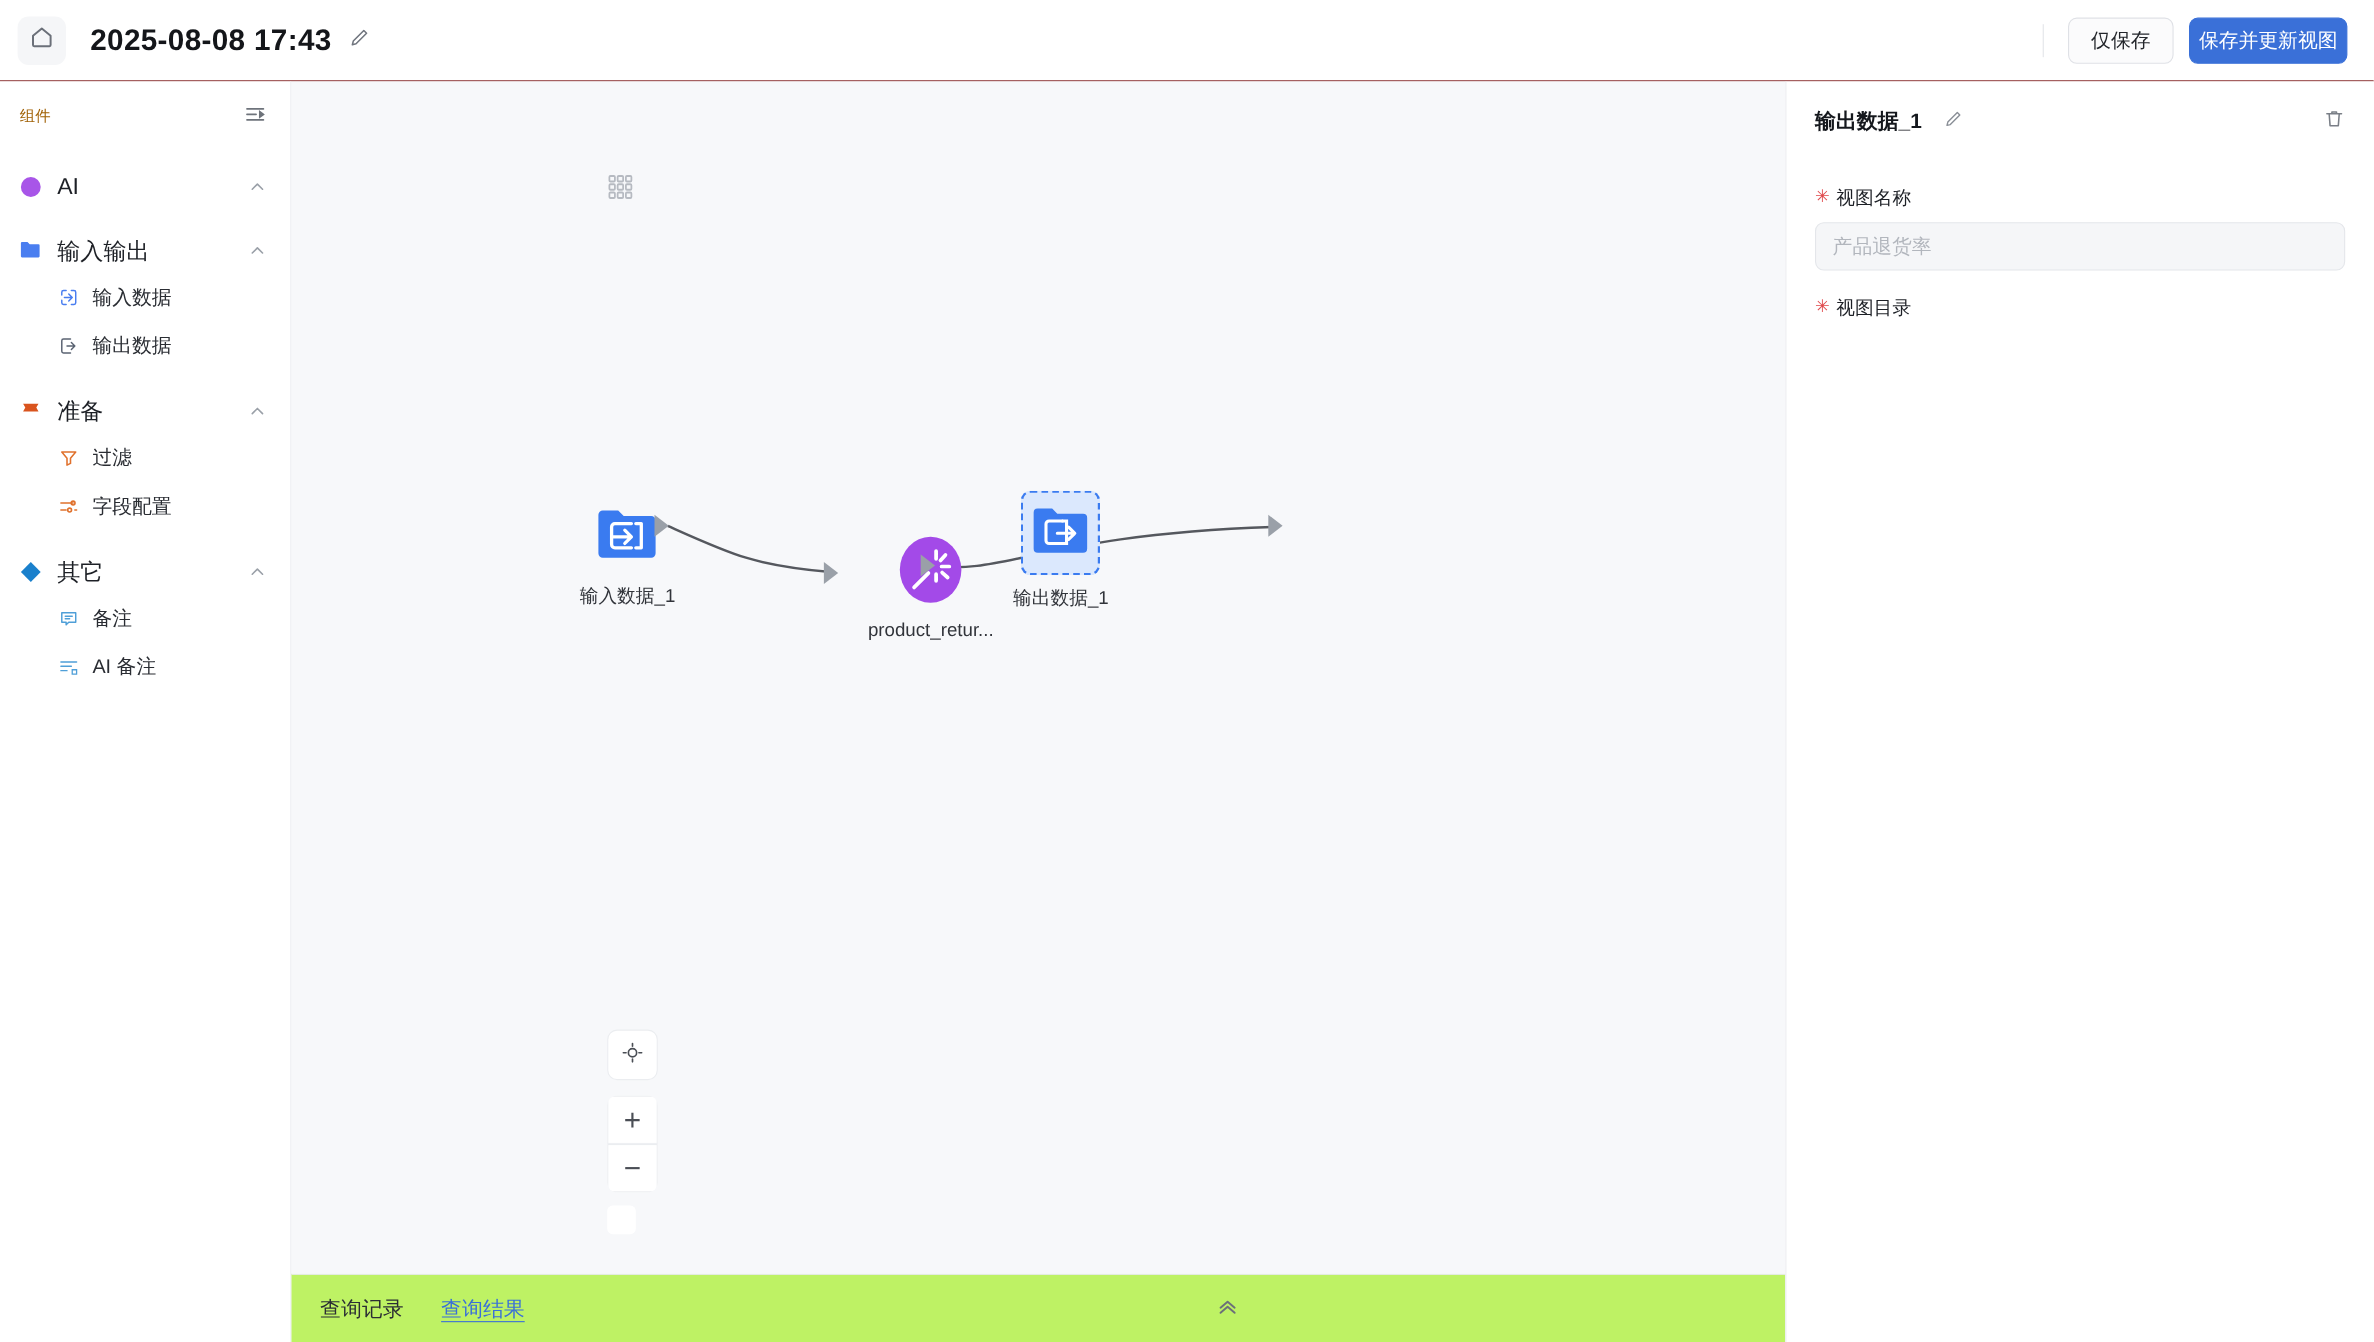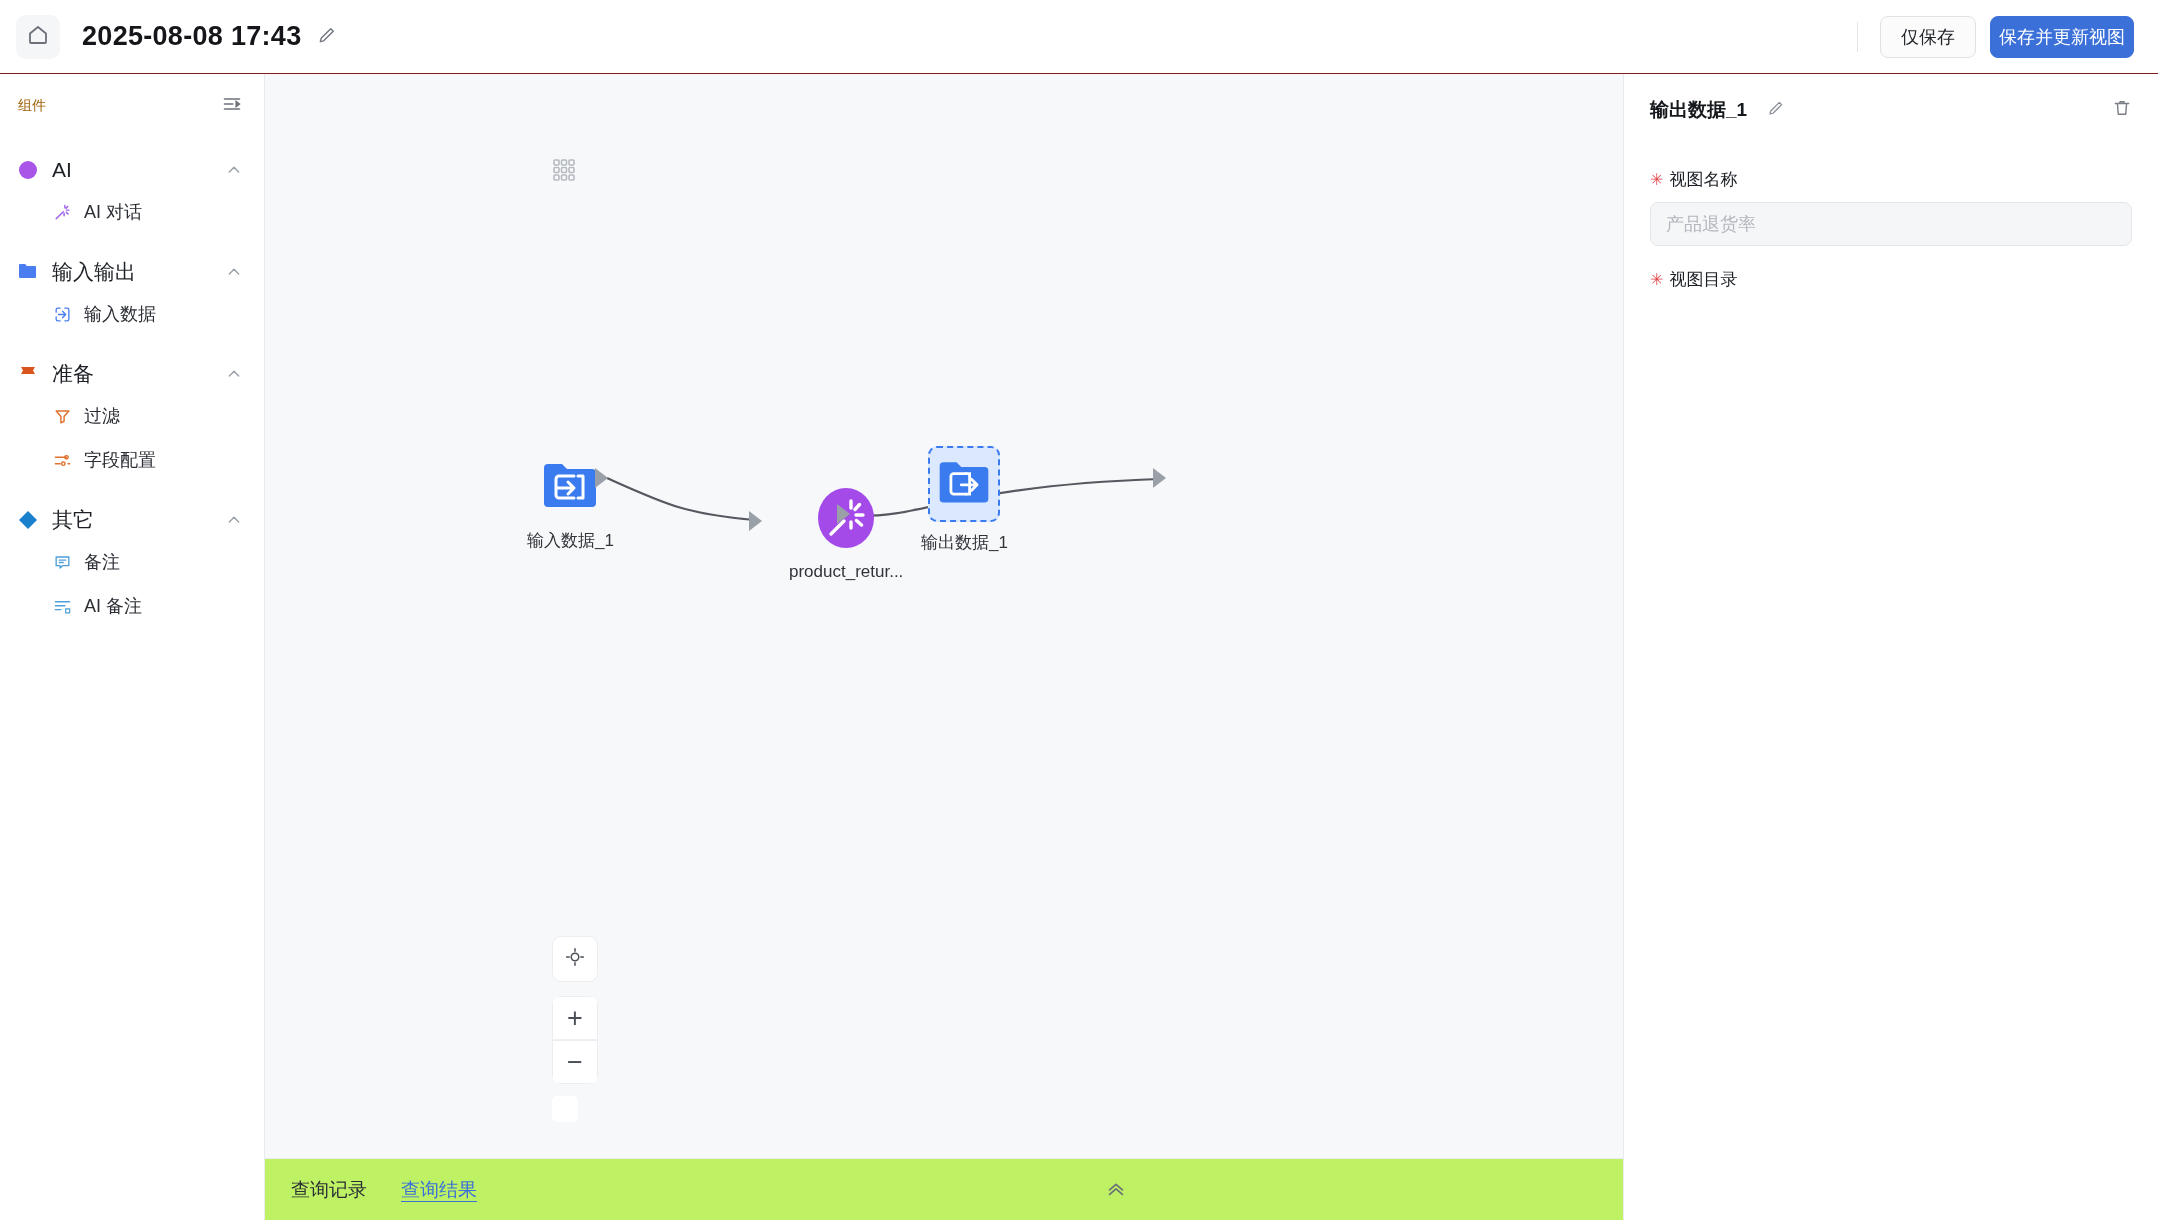--- a/index.html
+++ b/index.html
@@ -202,29 +202,20 @@
                 <circle cx="10" cy="10" r="9" fill="#a855e8"></circle>
               </svg>
           </span>
           <span class="sb-group-label">AI</span>
           <span class="chev">
             <svg width="16" height="16" viewBox="0 0 24 24" fill="none" stroke="#9aa0a8" stroke-width="2.2" stroke-linecap="round" stroke-linejoin="round">
                 <path d="M5 15l7-7 7 7"></path>
               </svg>
           </span>
         </div>
-        <div class="sb-item">
-          <span class="sb-item-ico">
-            <svg width="19" height="19" viewBox="0 0 24 24" fill="none" stroke="#9b5de8" stroke-width="1.8" stroke-linecap="round">
-              <path d="M4 20l9-9"></path>
-                <path d="M15 3v3M18.5 4.5l-2 2M20 9h-3M19 14l-2.2-2.2M14 16v-3"></path>
-            </svg>
-          </span>
-          <span class="sb-item-label">AI 对话</span>
-        </div>
       </div>
 
       <div class="sb-group">
         <div class="sb-group-head">
           <span class="sb-dot">
             <svg width="20" height="18" viewBox="0 0 20 18">
                 <path d="M1 3a1 1 0 0 1 1-1h5l2 2h8a1 1 0 0 1 1 1v10a1 1 0 0 1-1 1H2a1 1 0 0 1-1-1z" fill="#4a7ef0"></path>
               </svg>
           </span>
           <span class="sb-group-label">输入输出</span>
@@ -236,20 +227,29 @@
         </div>
         <div class="sb-item">
           <span class="sb-item-ico">
             <svg width="19" height="19" viewBox="0 0 24 24" fill="none" stroke="#4a7ef0" stroke-width="1.7" stroke-linecap="round" stroke-linejoin="round">
               <path d="M9 4H6a2 2 0 0 0-2 2v3M15 4h3a2 2 0 0 1 2 2v12a2 2 0 0 1-2 2h-3"></path>
                 <path d="M4 15v3a2 2 0 0 0 2 2h3"></path>
                 <path d="M7 12h9M12 8l4 4-4 4"></path>
             </svg>
           </span>
           <span class="sb-item-label">输入数据</span>
+        </div>
+        <div class="sb-item">
+          <span class="sb-item-ico">
+            <svg width="19" height="19" viewBox="0 0 24 24" fill="none" stroke="#5a6372" stroke-width="1.7" stroke-linecap="round" stroke-linejoin="round">
+              <path d="M14 4H6a2 2 0 0 0-2 2v12a2 2 0 0 0 2 2h8"></path>
+                <path d="M10 12h9M15 8l4 4-4 4"></path>
+            </svg>
+          </span>
+          <span class="sb-item-label">输出数据</span>
         </div>
       </div>
 
       <div class="sb-group">
         <div class="sb-group-head">
           <span class="sb-dot">
             <svg width="20" height="20" viewBox="0 0 20 20">
                 <path d="M3 3h14l-2 3.5L17 10H3l2-3.5z" fill="#d9541e"></path>
               </svg>
           </span>

